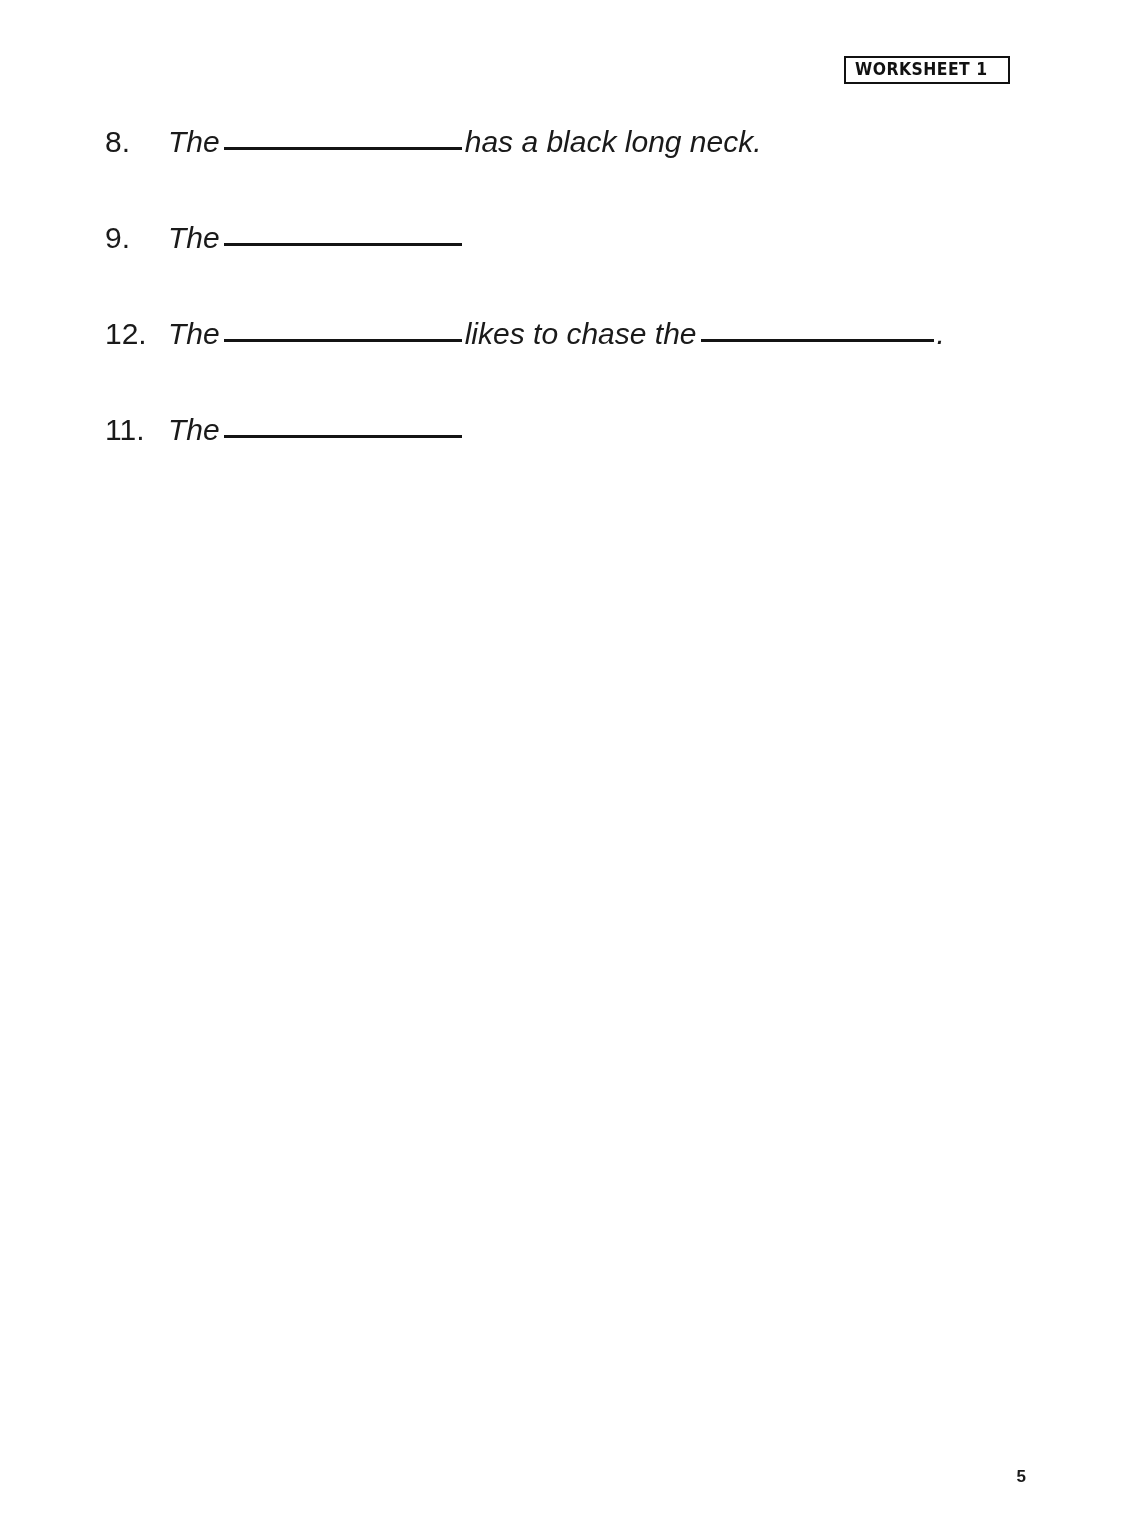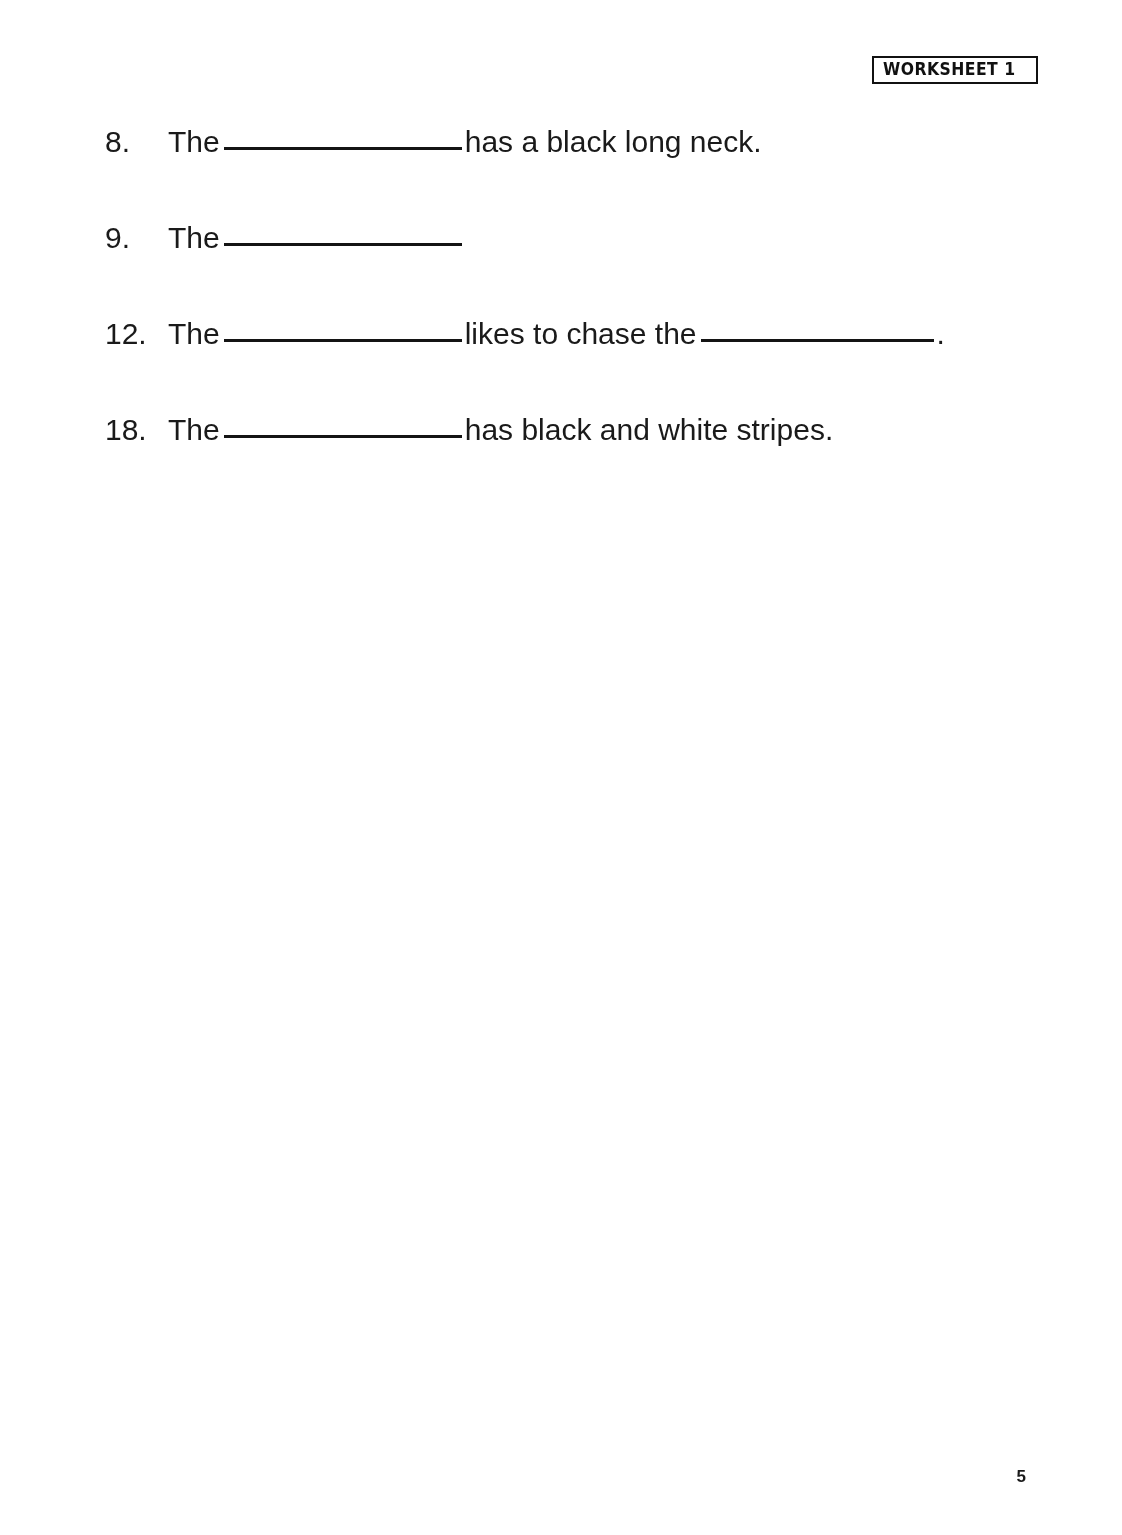--- a/index.html
+++ b/index.html
@@ -13,21 +13,21 @@
     position: relative;
     font-family: "Liberation Sans", sans-serif;
     color: #1a1a1a;
     overflow: hidden;
   }
 
   
   .badge-wrap {
     position: absolute;
     top: 56px;
-    right: 84px;
+    right: 112px;
   }
   .badge {
     display: inline-block;
     border: 2px solid #111111;
     padding: 3px 9px 4px 9px;
     background: #ffffff;
     line-height: 1;
   }
   .badge-label {
     display: block;
@@ -63,20 +63,21 @@
     color: #1a1a1a;
   }
   .q-body {
     display: flex;
     align-items: baseline;
     flex: 1 1 auto;
   }
   .q-text {
     font-size: 30px;
     color: #1a1a1a;
+    font-style: italic;
   }
   .blank {
     display: inline-block;
     flex: 0 0 auto;
     width: 238px;
     height: 0;
     border-bottom: 3px solid #141414;
     margin: 0 3px 0 4px;
     position: relative;
     top: -2px;
@@ -128,23 +129,22 @@
     <span class="q-body">
       <span class="q-text">The</span>
       <span class="blank"></span>
       <span class="q-text">likes to chase the</span>
       <span class="blank short"></span>
       <span class="q-text">.</span>
     </span>
   </div>
 
   <div class="q-row">
-    <span class="q-num">18.</span>
+    <span class="q-num">11.</span>
     <span class="q-body">
       <span class="q-text">The</span>
       <span class="blank"></span>
-      <span class="q-text">has black and white stripes.</span>
     </span>
   </div>
 
 </div>
 
 <div class="page-number">5</div>
 
 </body></html>

